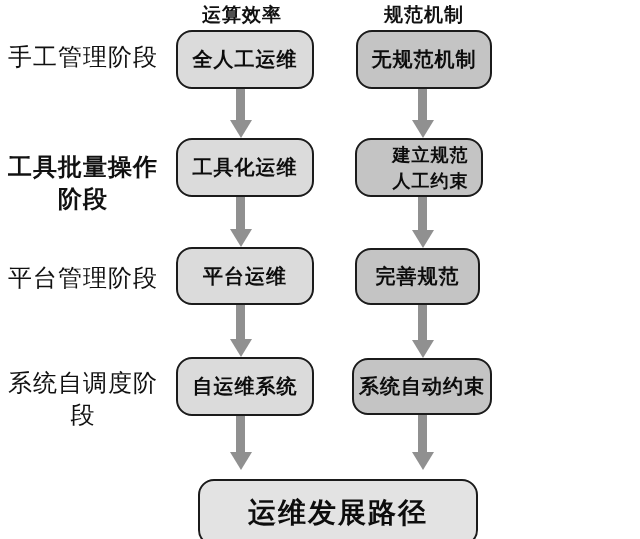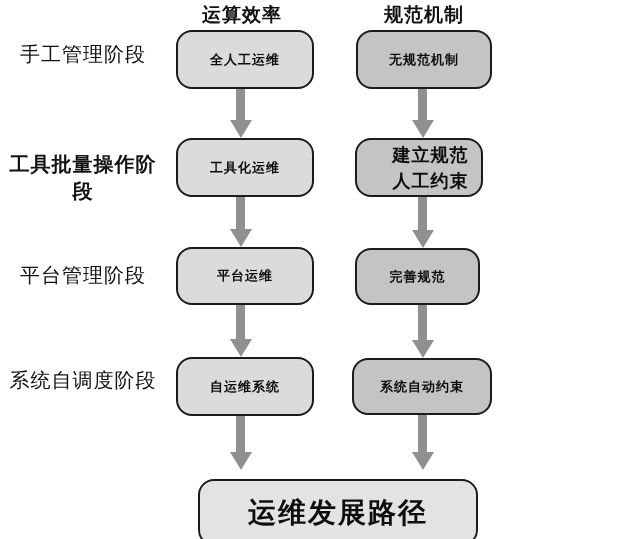--- a/index.html
+++ b/index.html
@@ -6,26 +6,26 @@
   .canvas {
     position:relative; width:560px; height:539px; background:#ffffff;
     font-family:"DejaVu Sans", sans-serif; color:#111; overflow:hidden;
   }
   .col-header {
     position:absolute; text-align:center; font-weight:bold; font-size:19px; color:#111;
     letter-spacing:1px;
   }
   .stage-label {
     position:absolute; left:0; width:166px; text-align:center;
-    font-family:"DejaVu Serif", serif; font-size:20px; color:#111; letter-spacing:1px;
+    font-family:"DejaVu Serif", serif; font-size:24px; color:#111; letter-spacing:1px;
   }
   .flow-box {
     position:absolute; display:flex; align-items:center; justify-content:center;
     border:2px solid #1b1b1b; border-radius:16px; box-sizing:border-box;
-    font-weight:bold; font-size:13px; text-align:center; color:#0d0d0d;
+    font-weight:bold; font-size:20px; text-align:center; color:#0d0d0d;
     white-space:pre-line; line-height:1.35; letter-spacing:1px;
   }
   .fill-light { background:#dbdbdb; }
   .fill-dark  { background:#c4c4c4; }
   .result-box {
     position:absolute; display:flex; align-items:center; justify-content:center;
     border:2px solid #1b1b1b; border-radius:16px; box-sizing:border-box;
     background:#e3e3e3; font-weight:bold; font-size:28px; color:#0d0d0d; letter-spacing:2px;margin-top:9px;
   }
   .arrow { position:absolute; width:22px; }

